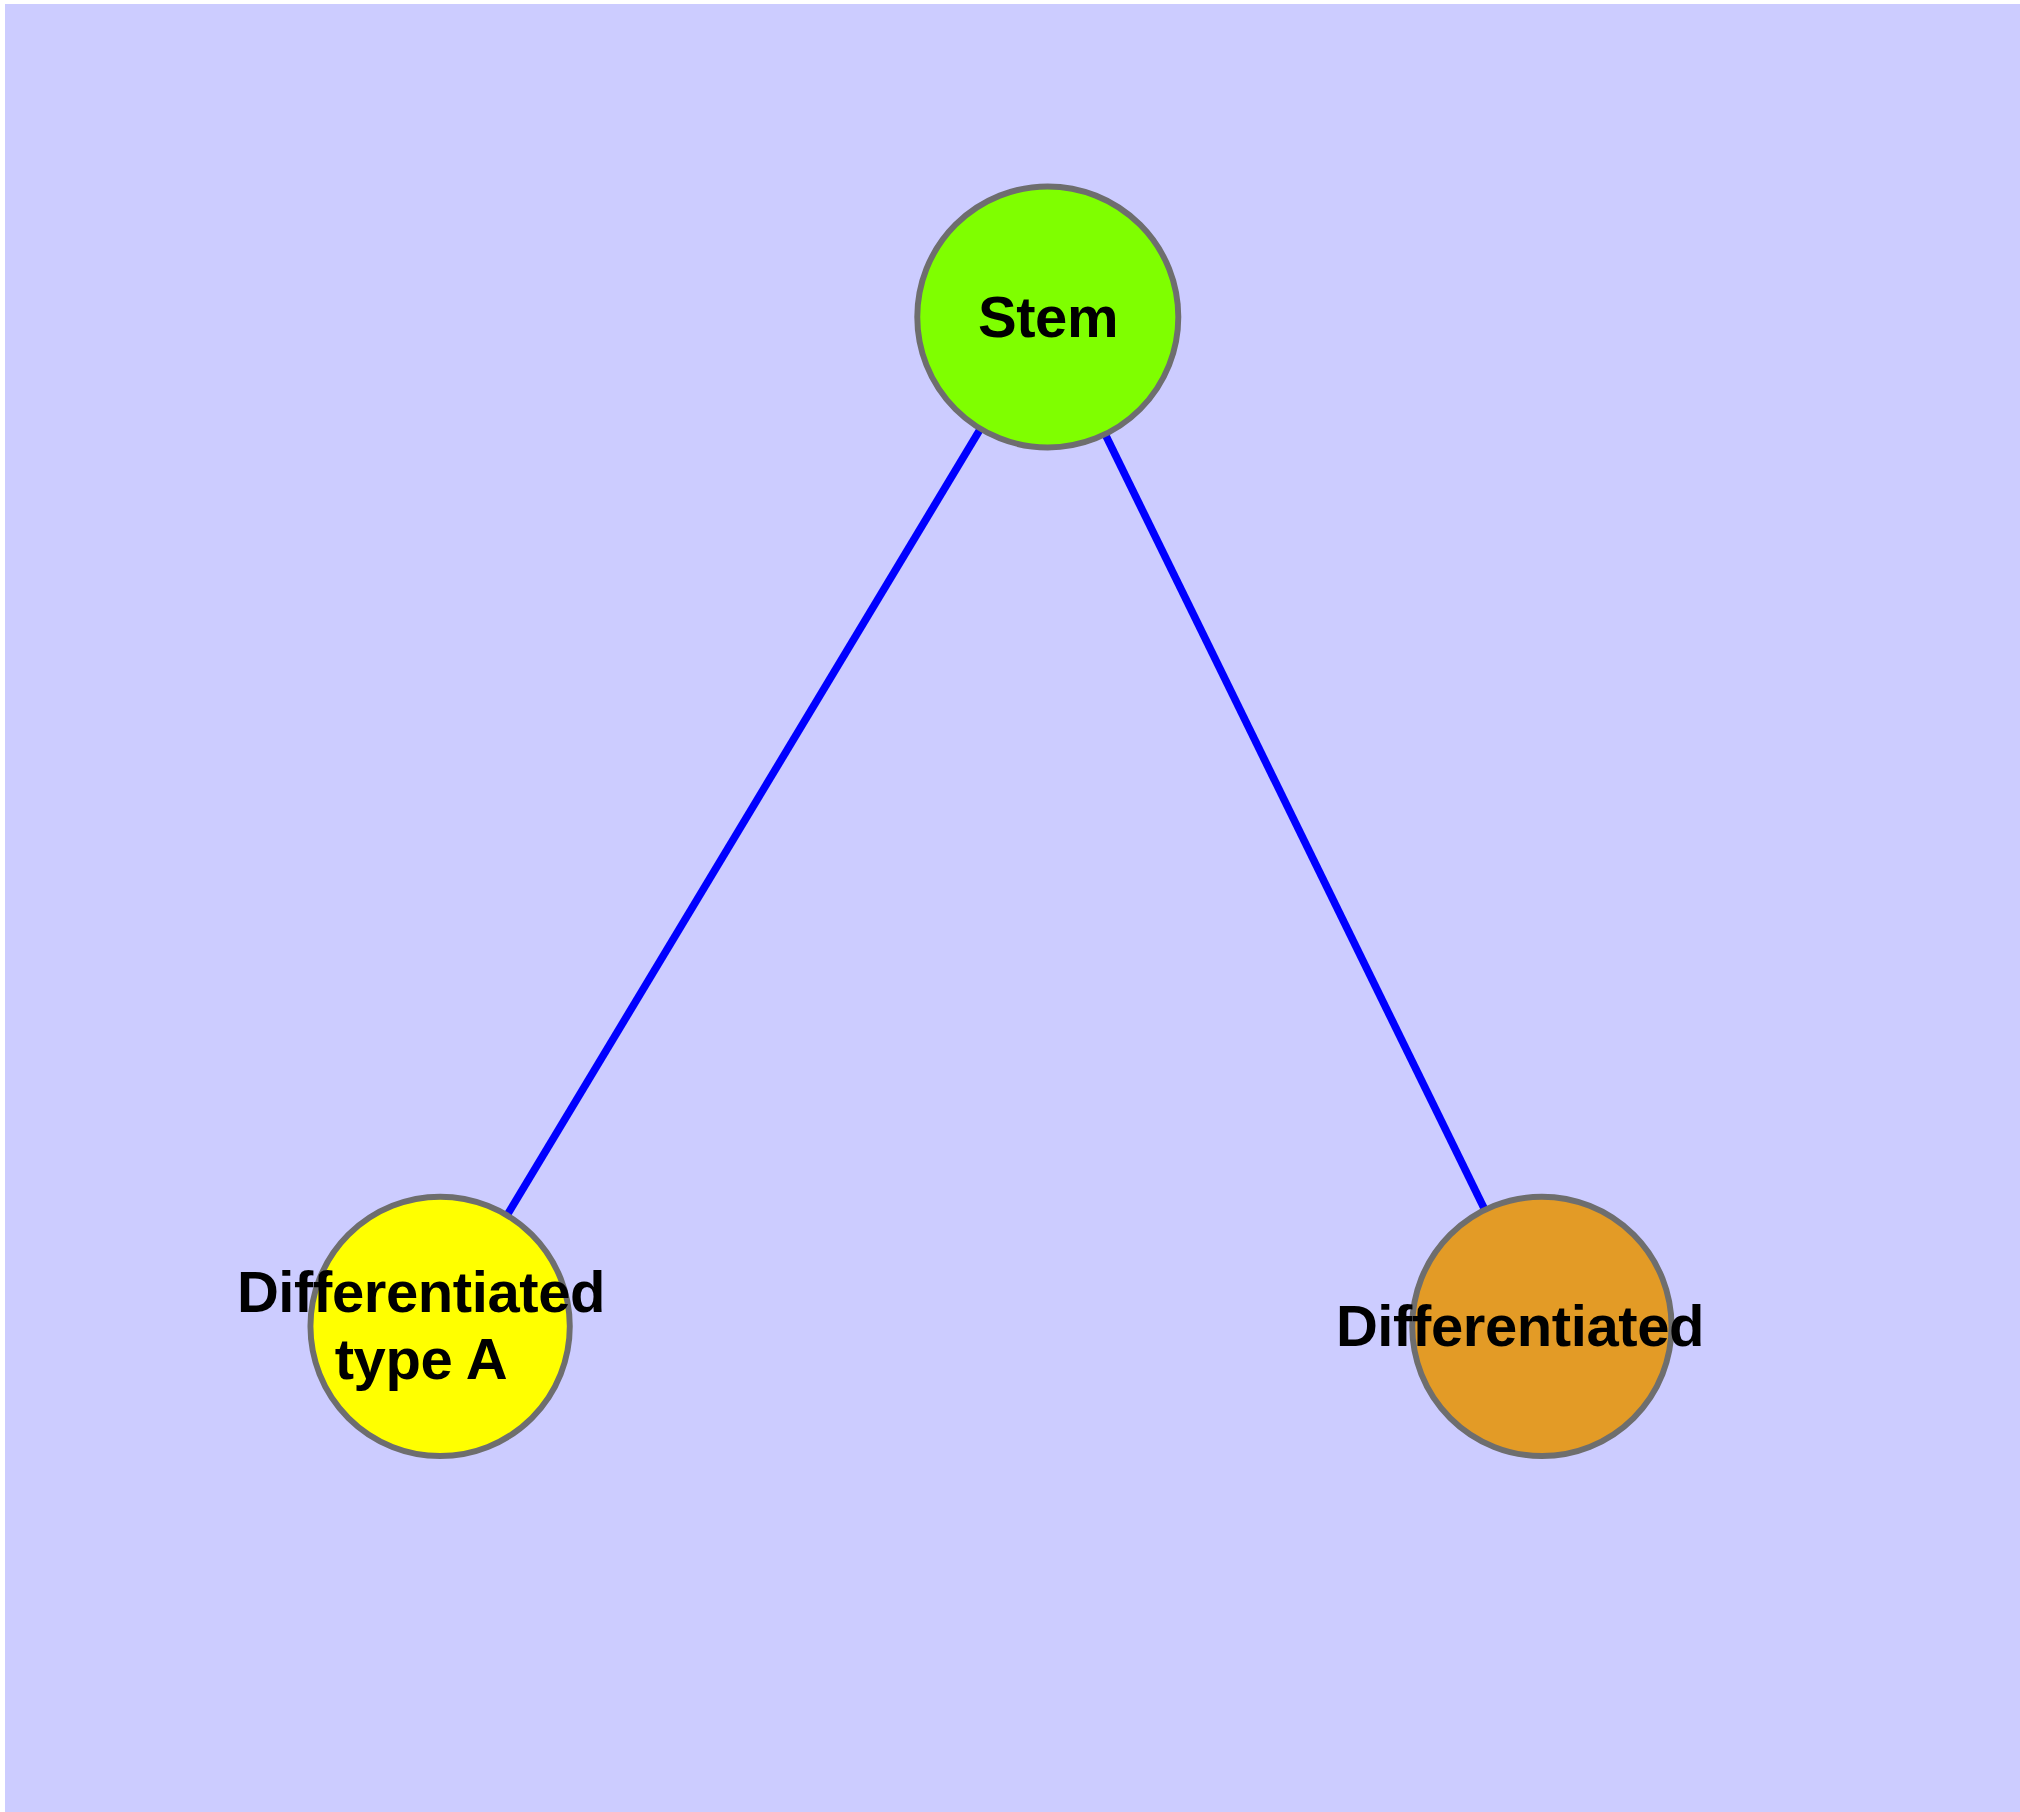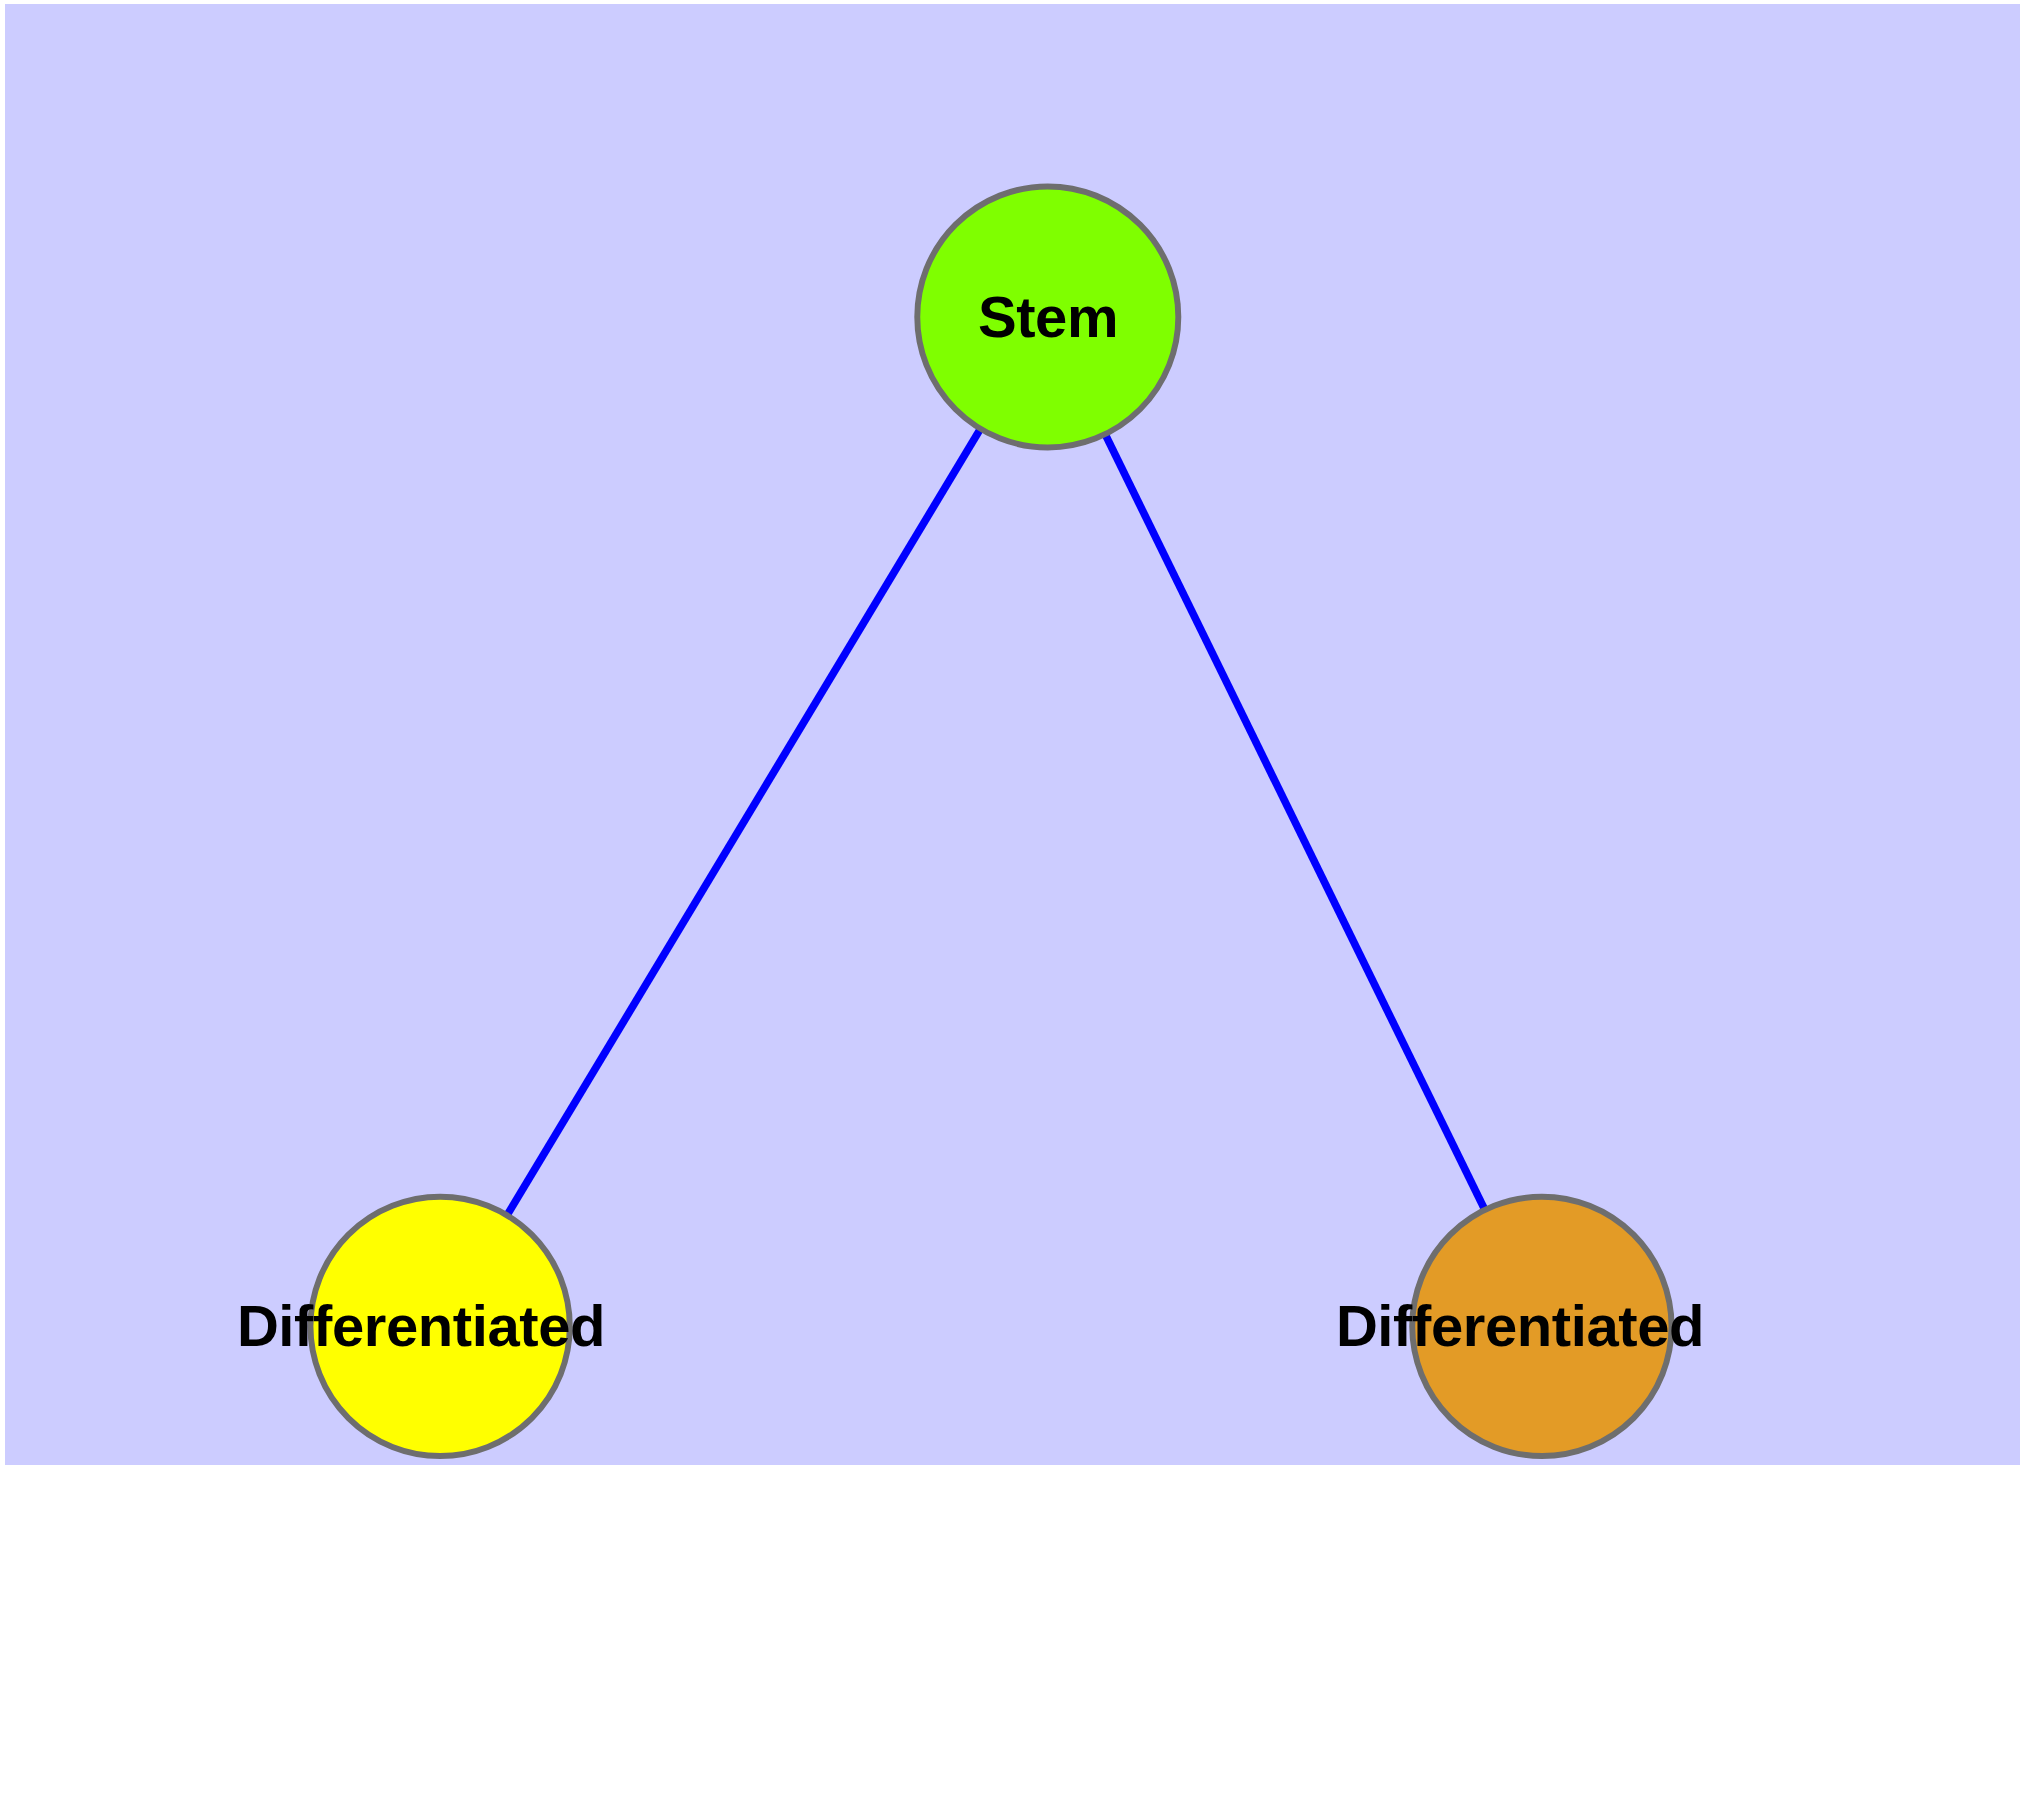--- a/index.html
+++ b/index.html
@@ -4,21 +4,21 @@
 <title>Cell Differentiation Graph</title>
 <style>
   html, body {
     margin: 0;
     padding: 0;
     background: #ffffff;
   }
   #stage {
     position: relative;
     width: 2021px;
-    height: 1465px;
+    height: 1812px;
     background: #ffffff;
     overflow: hidden;
     font-family: "Liberation Sans", "DejaVu Sans", sans-serif;
   }
   #canvas-bg {
     position: absolute;
     left: 5.1px;
     top: 4.2px;
     width: 2015px;
     height: 1808px;
@@ -70,18 +70,18 @@
       </g>
     <g id="nodes-layer">
         <circle class="node-circle" cx="1236" cy="374" r="154" fill="#7fff00" stroke="#6e6e6e" stroke-width="7"></circle>
         <circle class="node-circle" cx="519" cy="1565" r="153" fill="#ffff00" stroke="#6e6e6e" stroke-width="7"></circle>
         <circle class="node-circle" cx="1819" cy="1565" r="153" fill="#e39b26" stroke="#6e6e6e" stroke-width="7"></circle>
       </g>
   </svg>
 
   <div id="labels-layer">
       <div class="node-label" style="left: 1048px; top: 317px; color: rgb(0, 0, 0); font-size: 58px;"><div>Stem</div></div>
-      <div class="node-label" style="left: 421px; top: 1326px; color: rgb(0, 0, 0); font-size: 58px;"><div>Differentiated</div></div>
+      <div class="node-label" style="left: 421px; top: 1326px; color: rgb(0, 0, 0); font-size: 58px;"><div>Differentiated</div><div>type A</div></div>
       <div class="node-label" style="left: 1520px; top: 1326px; color: rgb(0, 0, 0); font-size: 58px;"><div>Differentiated</div></div>
     </div>
 
 </div>
 
 
 </body></html>

